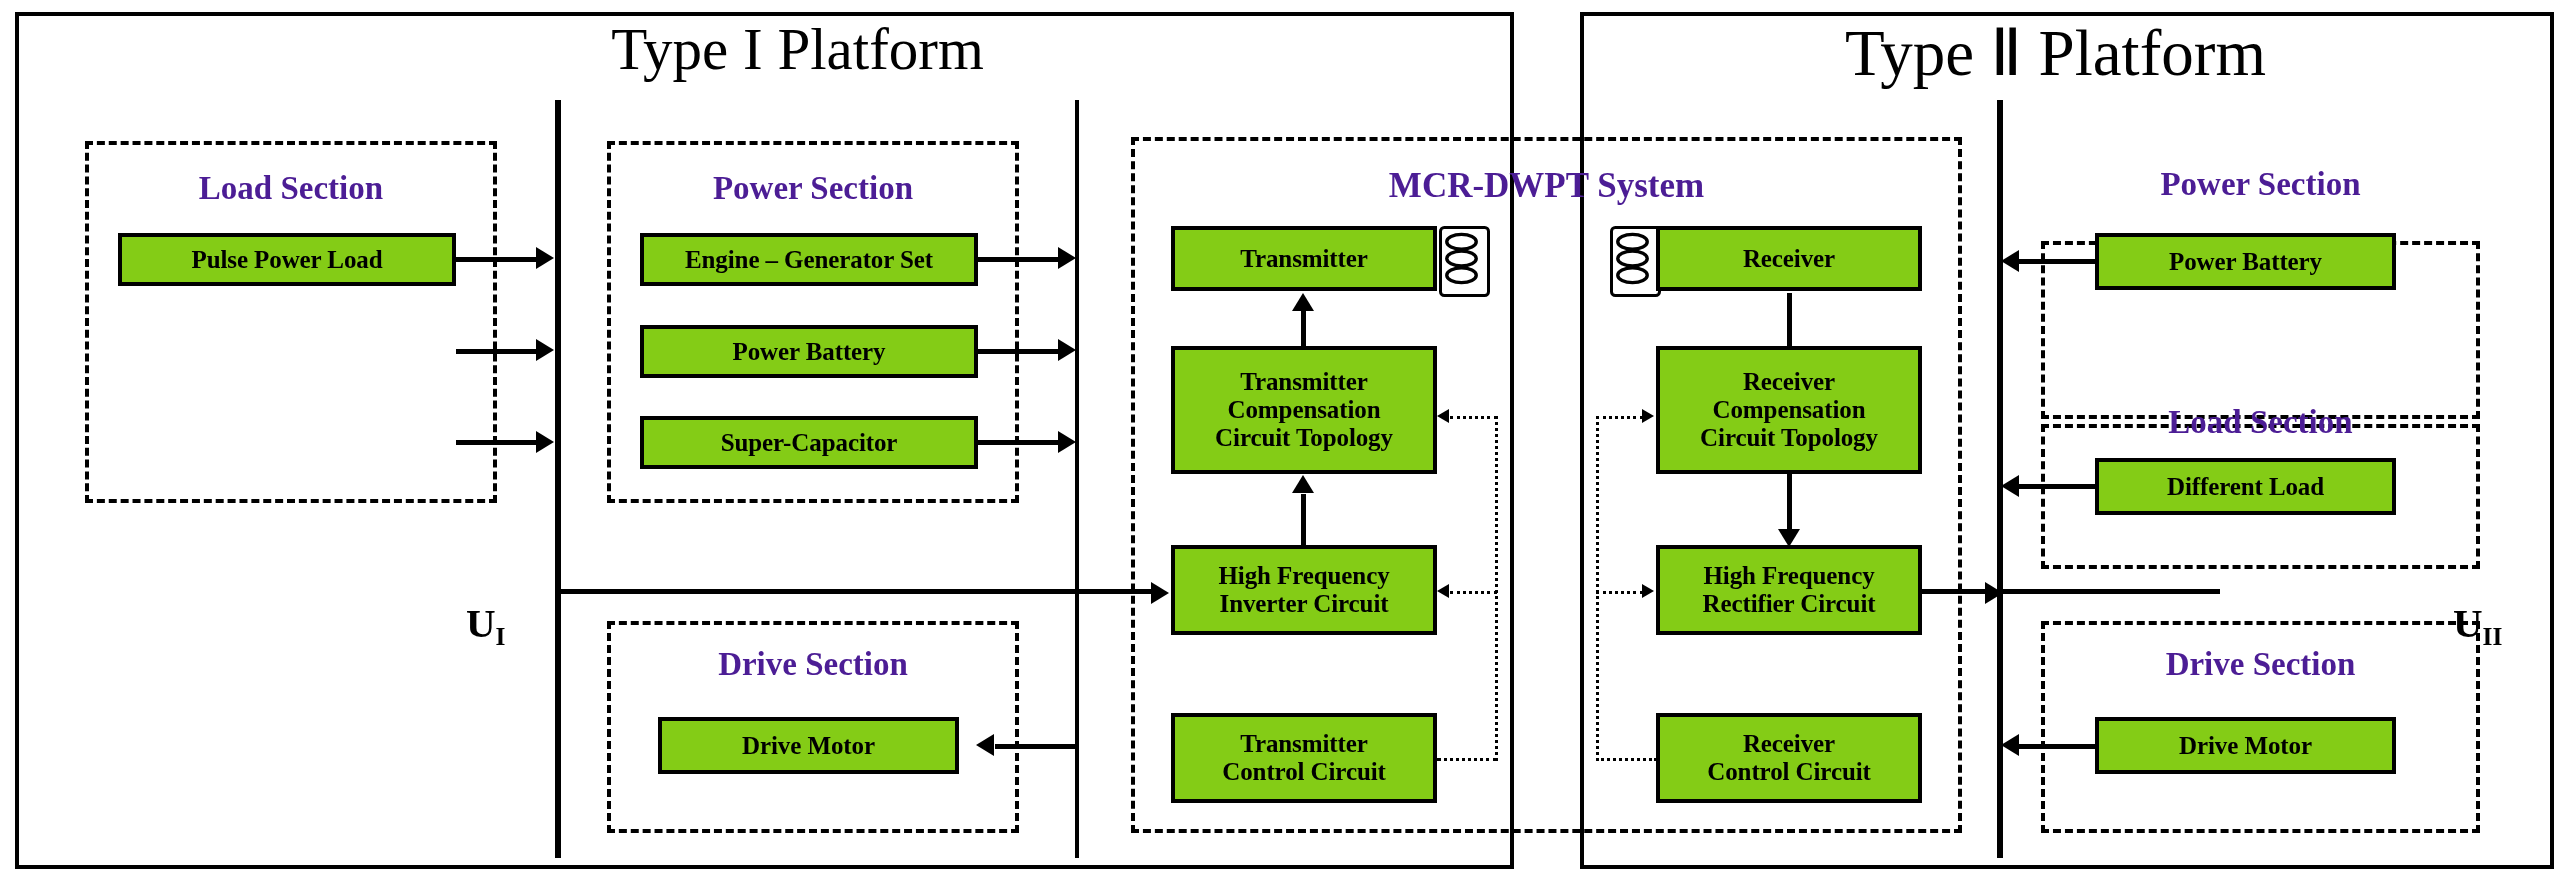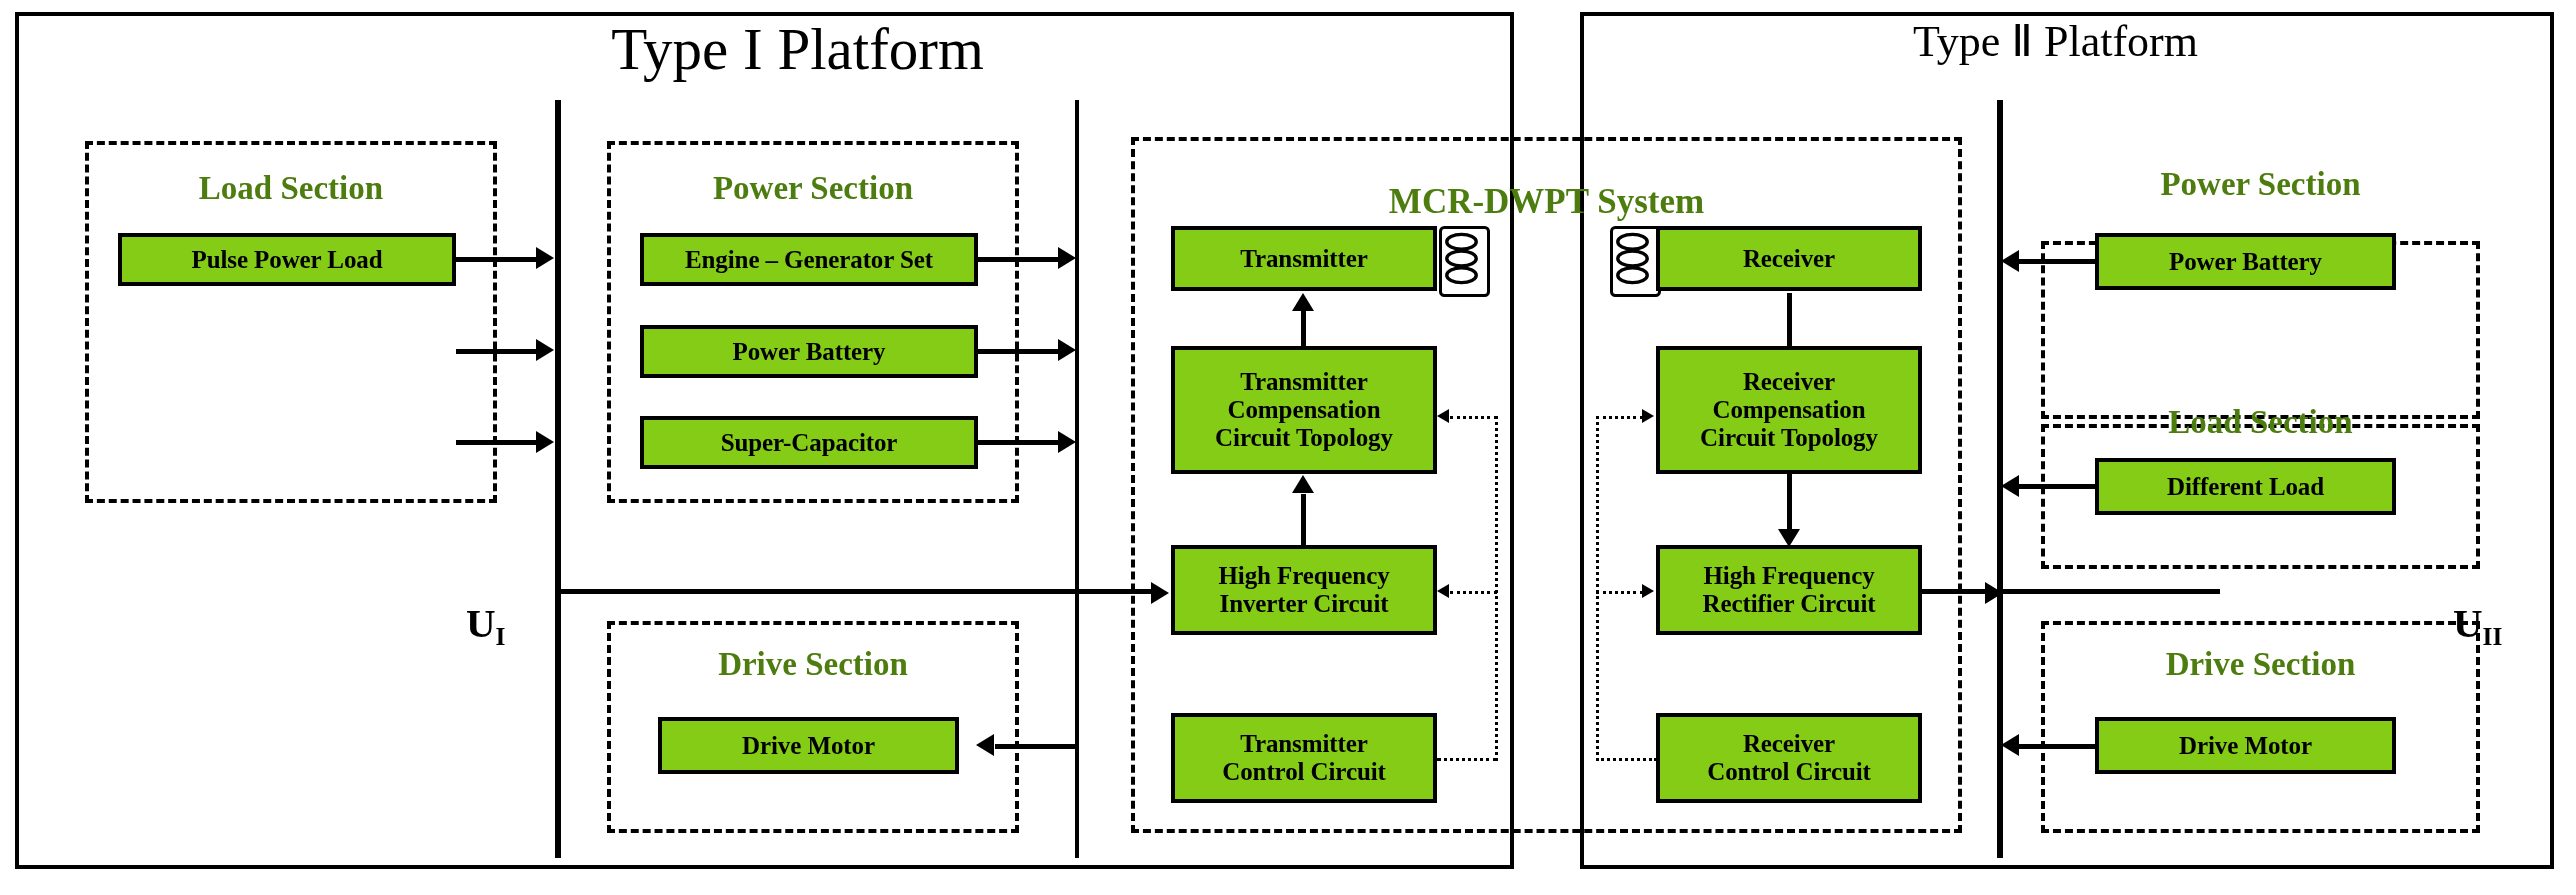--- a/index.html
+++ b/index.html
@@ -20,21 +20,21 @@
     border:4px solid #000;background:#84cc16;
     display:flex;align-items:center;justify-content:center;
     text-align:center;font-weight:bold;color:#000;
     line-height:1.12;letter-spacing:-0.1px;
     font-family:"Liberation Serif",serif;
   }
   .block span{display:block;white-space:pre-line;padding:0 4px;}
 
   
   .caption{
-    font-weight:bold;color:#4d7c0f;text-align:center;
+    font-weight:bold;color:#4c1d95;text-align:center;
     font-family:"Liberation Serif",serif;
     white-space:nowrap;
   }
 
   
   .ptitle{
     color:#000;text-align:center;white-space:nowrap;
     font-family:"Liberation Serif",serif;font-weight:normal;
   }
 
@@ -71,21 +71,21 @@
 </style>
 </head>
 <body>
 
 <div id="root">
 
   <div class="abs panel" style="left:14.6px;top:12px;width:1499px;height:857px;"></div>
   <div class="abs panel" style="left:1580px;top:12px;width:974px;height:857px;"></div>
 
   <div class="abs ptitle" style="left:505px;top:14.6px;width:585px;font-size:59px;">Type I Platform</div>
-  <div class="abs ptitle" style="left:1663px;top:14.6px;width:785px;font-size:44px;">Type Ⅱ Platform</div>
+  <div class="abs ptitle" style="left:1663px;top:14.6px;width:785px;font-size:65px;">Type Ⅱ Platform</div>
 
   <div class="abs dashbox" style="left:85px;top:141px;width:412px;height:362px;"></div>
   <div class="abs caption" style="left:85px;top:170px;width:412px;font-size:33px;">Load Section</div>
 
   <div class="abs block" style="left:118px;top:233px;width:338px;height:53px;font-size:25px;">
     <span>Pulse Power Load</span>
   </div>
 
   <div class="abs hline" style="left:456px;top:257px;width:82px;"></div>
   <div class="arrow-r" style="left:536px;top:247px;"></div>
@@ -131,21 +131,21 @@
     <span>Drive Motor</span>
   </div>
 
   <div class="abs hline" style="left:995px;top:744px;width:82px;"></div>
   <div class="arrow-l" style="left:976px;top:734px;"></div>
 
   <div class="abs hline" style="left:557px;top:589px;width:596px;"></div>
   <div class="arrow-r" style="left:1151px;top:582px;"></div>
 
   <div class="abs dashbox" style="left:1131px;top:137px;width:831px;height:696px;"></div>
-  <div class="abs caption" style="left:1131px;top:182px;width:831px;font-size:35px;">MCR-DWPT System</div>
+  <div class="abs caption" style="left:1131px;top:166px;width:831px;font-size:35px;">MCR-DWPT System</div>
 
   <div class="abs block" style="left:1171px;top:226px;width:266px;height:65px;font-size:25px;">
     <span>Transmitter</span>
   </div>
   <div class="coilbox" style="left:1439px;top:226px;width:45px;height:65px;">
     <svg width="39" height="59" viewBox="0 0 58 88" aria-hidden="true">
       <g fill="none" stroke="#000" stroke-width="5">
         <ellipse cx="29" cy="19" rx="22" ry="11"></ellipse>
         <ellipse cx="29" cy="44" rx="22" ry="11"></ellipse>
         <ellipse cx="29" cy="69" rx="22" ry="11"></ellipse>

